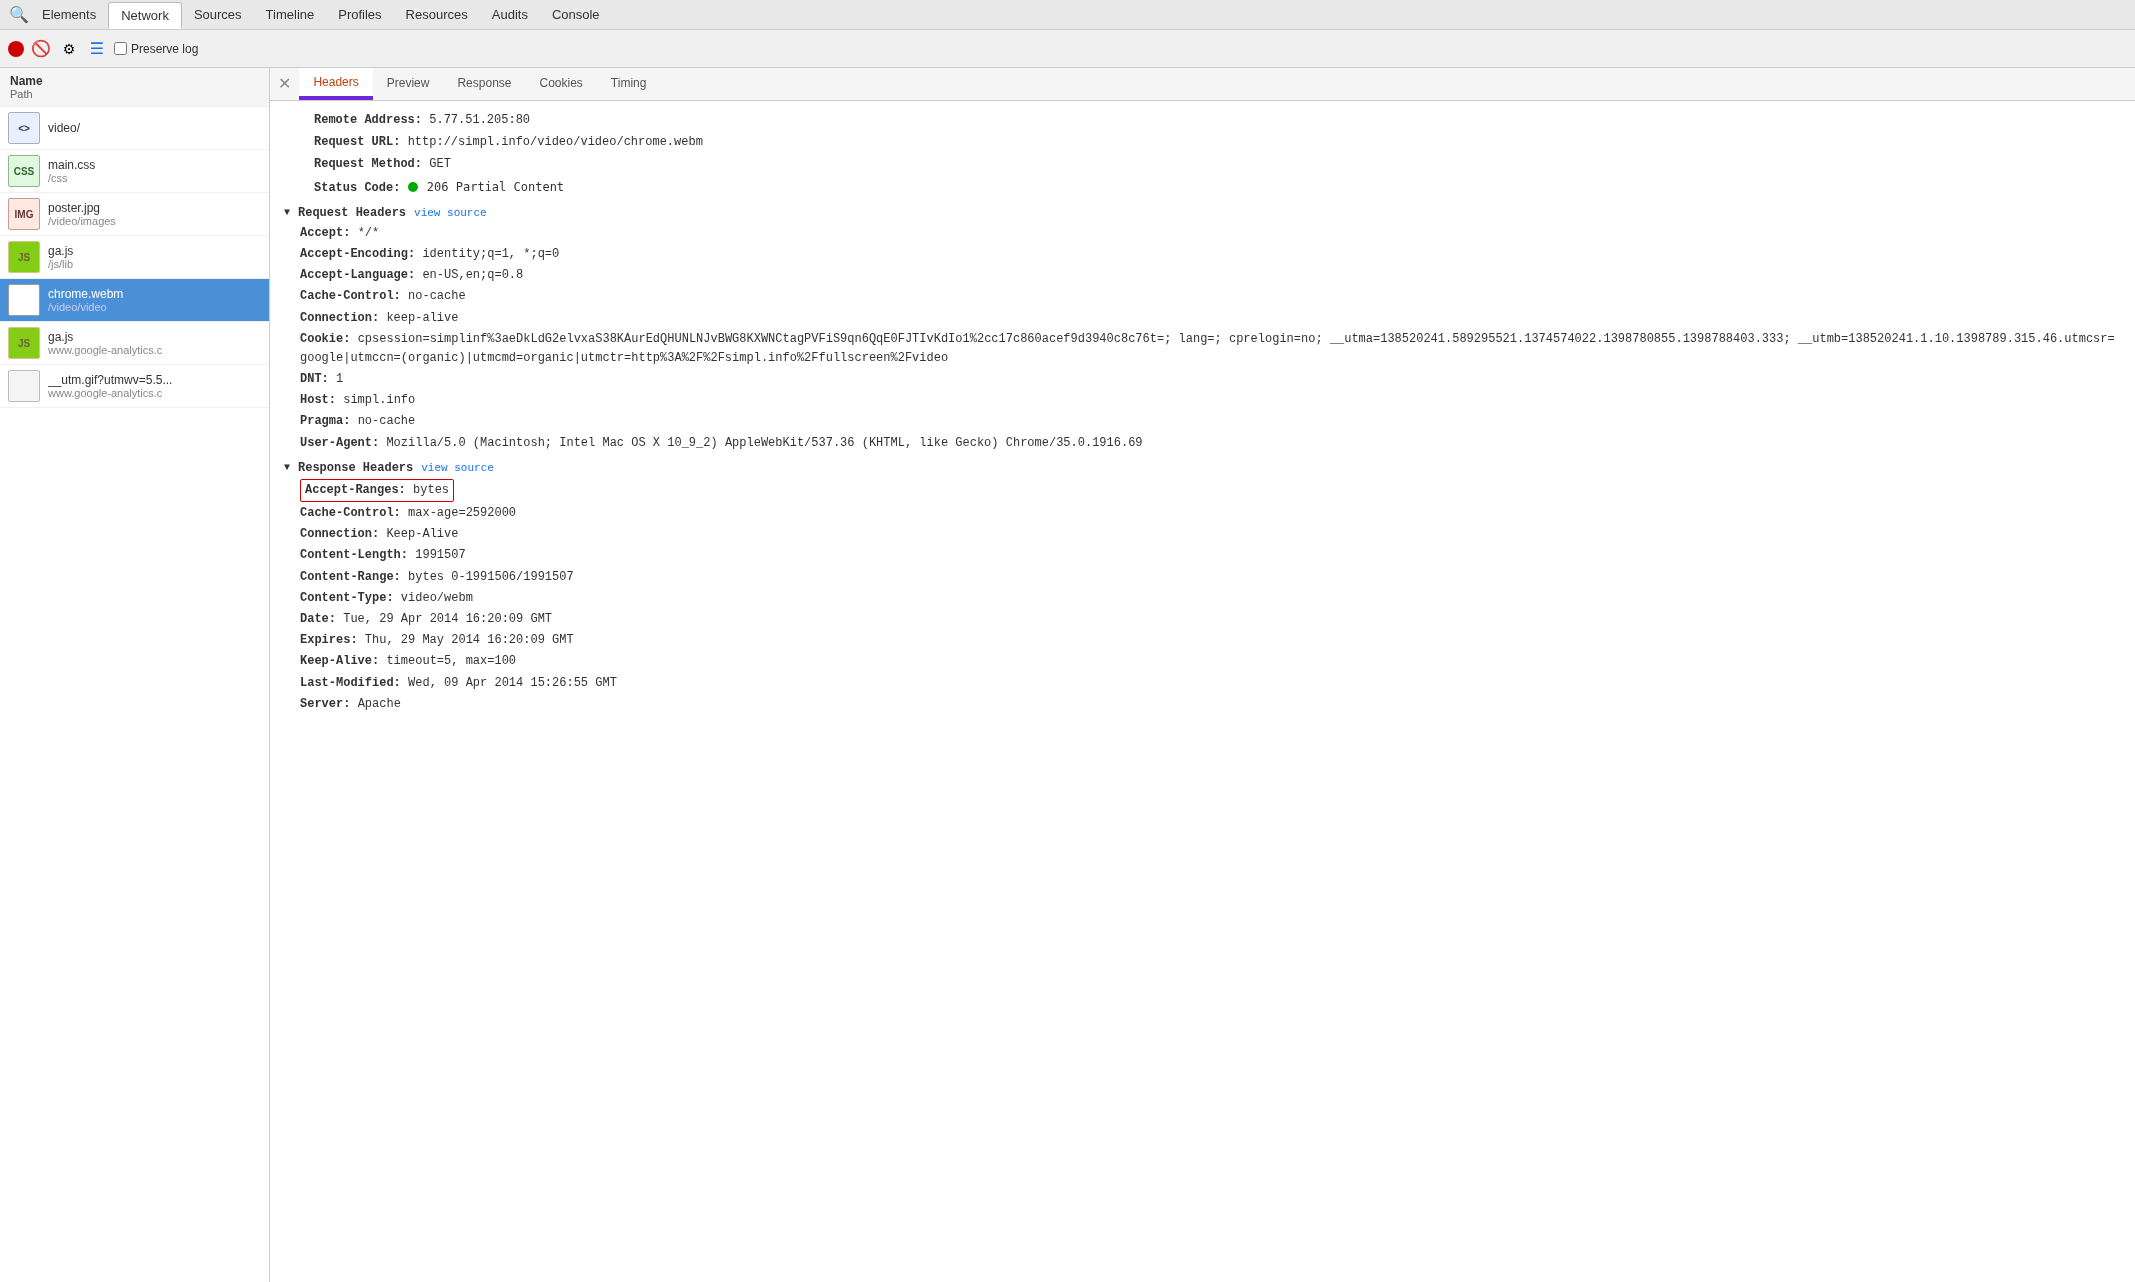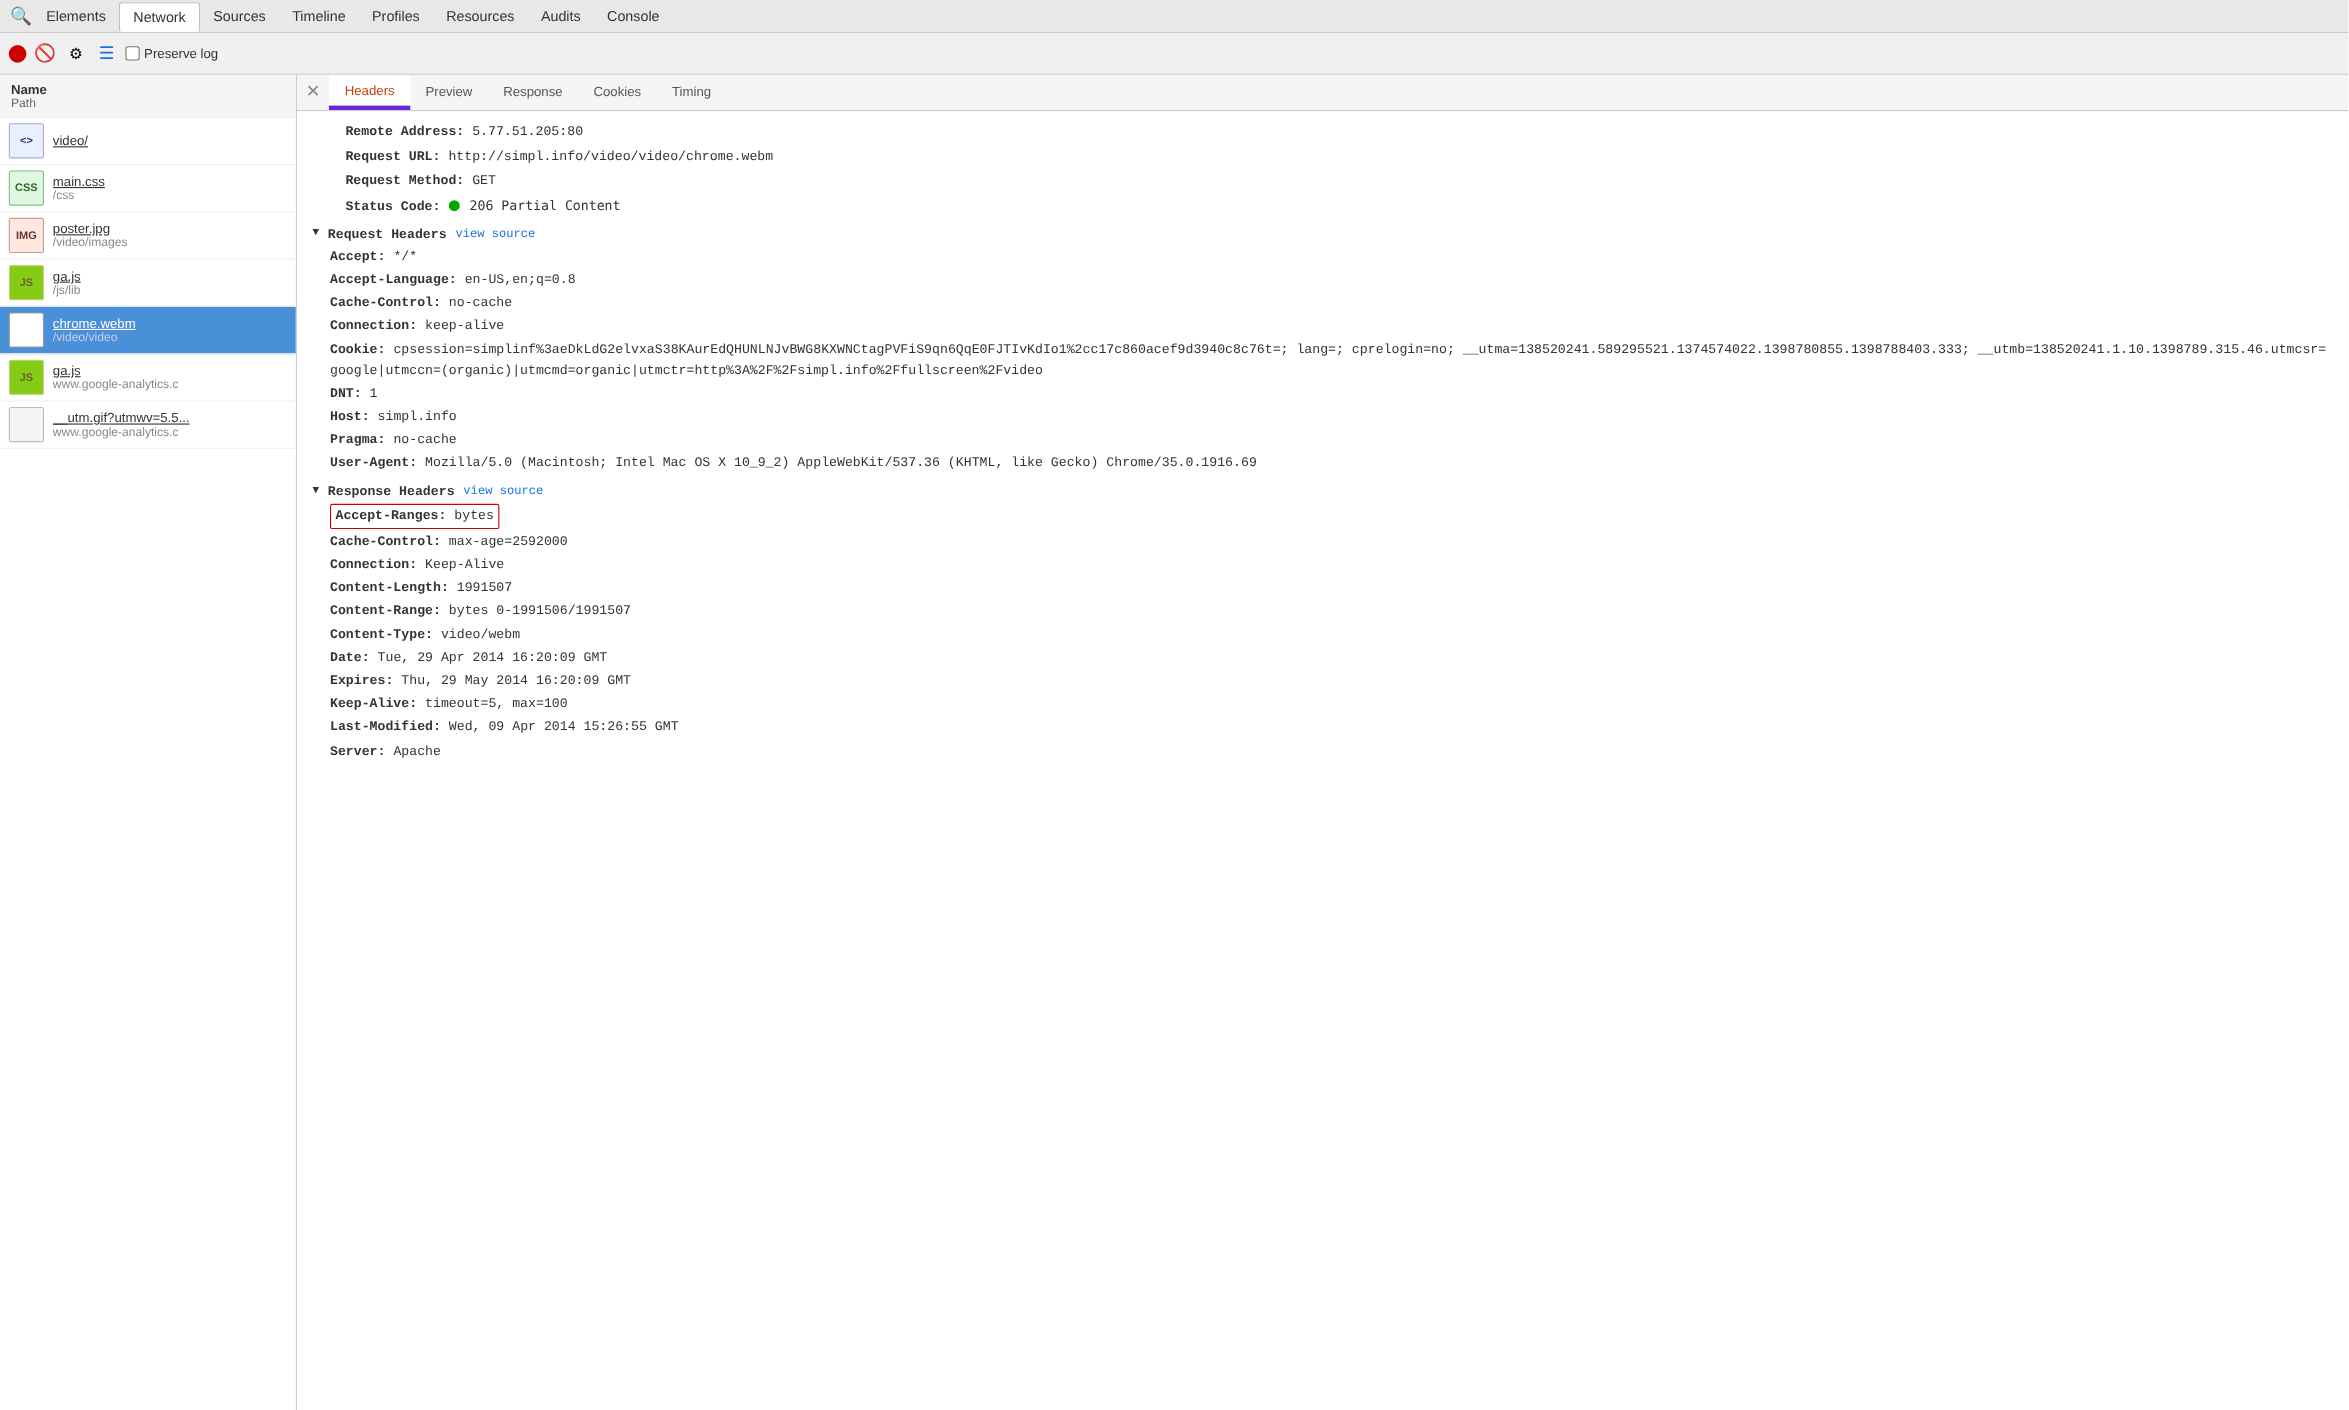--- a/index.html
+++ b/index.html
@@ -133,21 +133,21 @@
       border-radius: 2px;
     }
     .file-icon.html-icon { background: #e8f0ff; border: 1px solid #aac; color: #336; }
     .file-icon.css-icon { background: #e0f8e0; border: 1px solid #8b8; color: #363; }
     .file-icon.img-icon { background: #ffe8e0; border: 1px solid #c99; color: #633; }
     .file-icon.js-icon { background: #84cc16; border: 1px solid #cc8; color: #663; }
     .file-icon.webm-icon { background: #f0f0f0; border: 1px solid #bbb; color: #555; }
     .file-icon.gif-icon { background: #f5f5f5; border: 1px solid #bbb; color: #555; }
 
     .file-info { flex: 1; min-width: 0; }
-    .file-name { font-size: 12px; white-space: nowrap; overflow: hidden; text-overflow: ellipsis; text-decoration: underline; }
+    .file-name { font-size: 12px; white-space: nowrap; overflow: hidden; text-overflow: ellipsis; }
     .file-path { font-size: 11px; color: #888; white-space: nowrap; overflow: hidden; text-overflow: ellipsis; }
     .file-item.selected .file-name { color: #fff; }
 
     
     .right-panel {
       flex: 1;
       display: flex;
       flex-direction: column;
       background: #fff;
       overflow: hidden;
@@ -367,20 +367,24 @@
         <span class="triangle">▼</span>
         <span>Request Headers</span>
         <a class="view-source-link">view source</a>
       </div>
 
       <div class="header-value-row">
         <span class="hkey">Accept:</span>
         <span class="hval"> */*</span>
       </div>
       <div class="header-value-row">
+        <span class="hkey">Accept-Encoding:</span>
+        <span class="hval"> identity;q=1, *;q=0</span>
+      </div>
+      <div class="header-value-row">
         <span class="hkey">Accept-Language:</span>
         <span class="hval"> en-US,en;q=0.8</span>
       </div>
       <div class="header-value-row">
         <span class="hkey">Cache-Control:</span>
         <span class="hval"> no-cache</span>
       </div>
       <div class="header-value-row">
         <span class="hkey">Connection:</span>
         <span class="hval"> keep-alive</span>

